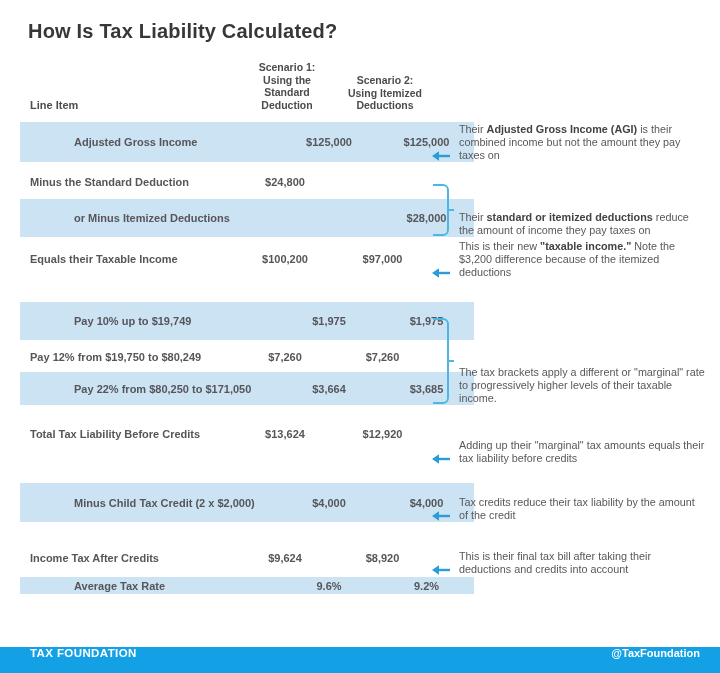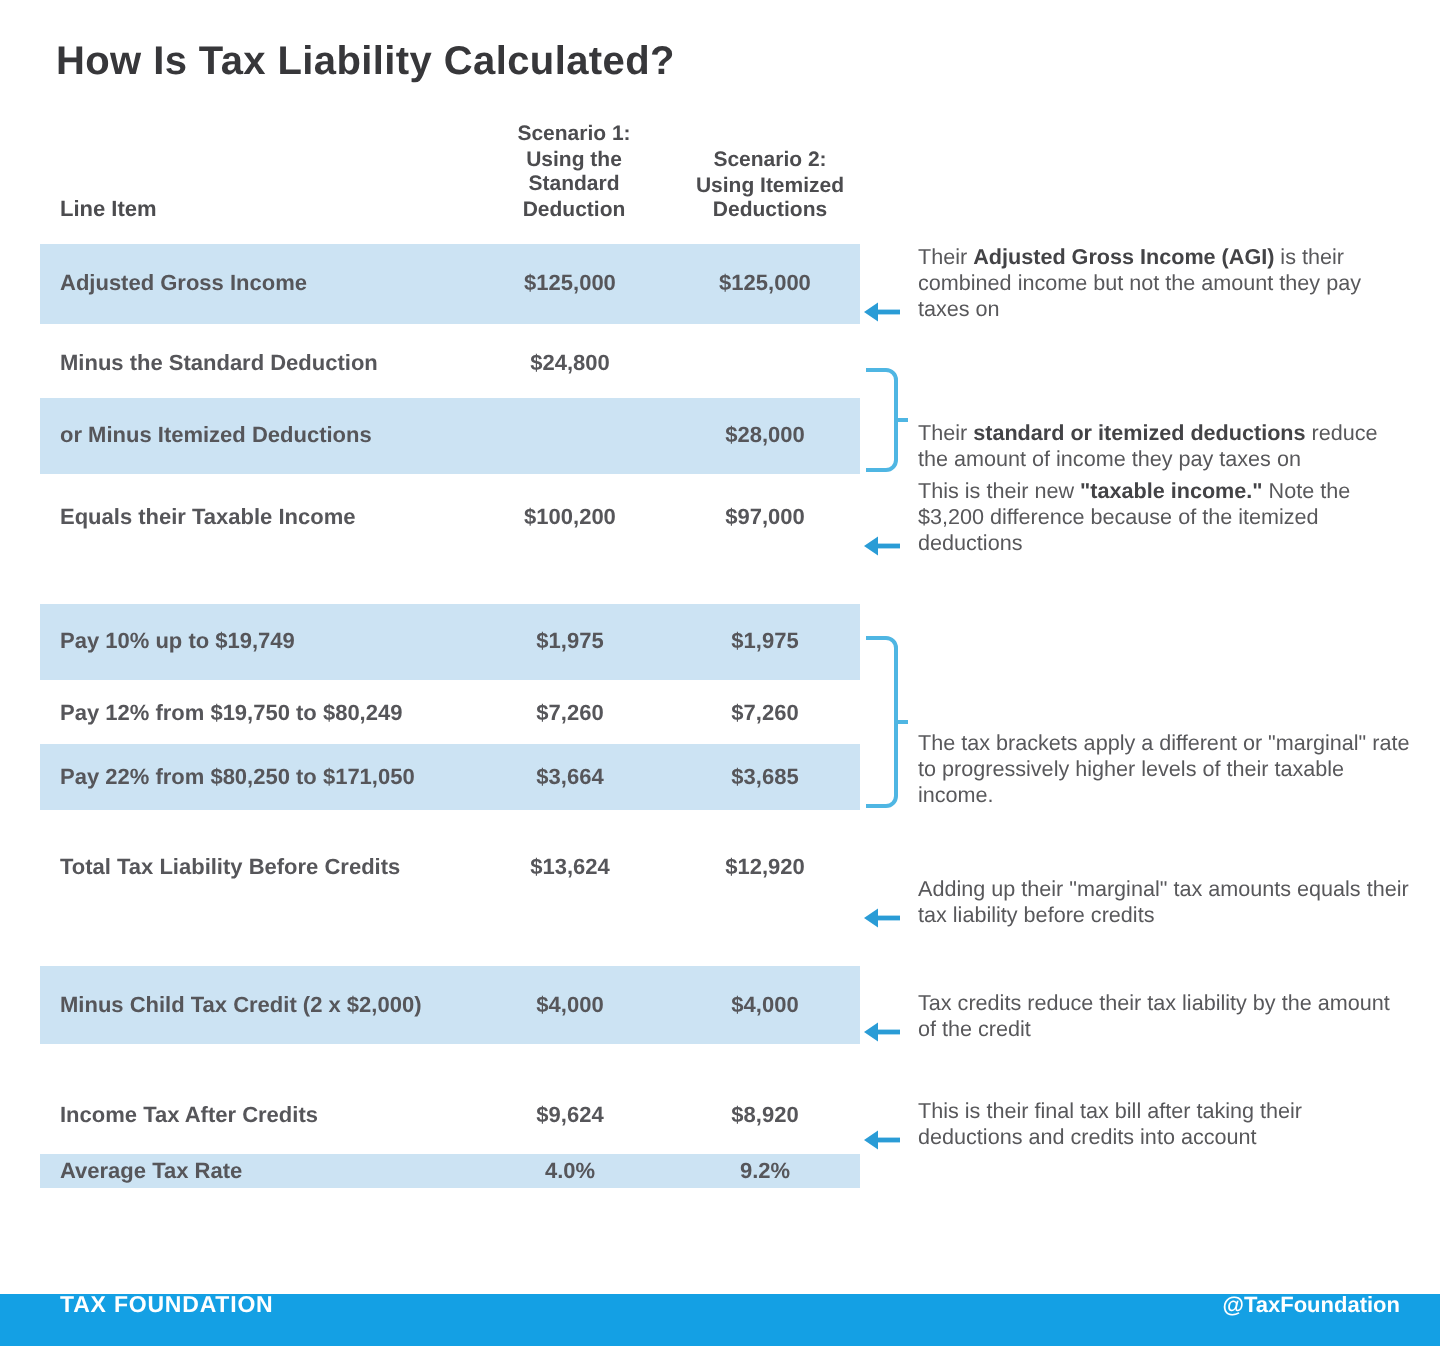--- a/index.html
+++ b/index.html
@@ -14,21 +14,21 @@
   
   .colhead{position:absolute;font-weight:700;color:#4c4c4f;font-size:10.5px;line-height:12.5px;text-align:center;}
   .h-lineitem{left:30px;top:99px;font-size:11px;}
   .h-s1{left:227px;top:61px;width:120px;text-align:center;white-space:pre-line;}
   .h-s2{left:325px;top:74px;width:120px;text-align:center;white-space:pre-line;}
   
   .row{
     position:absolute;left:20px;width:410px;display:flex;align-items:center;
     font-size:11px;font-weight:600;color:#56565a;
   }
-  .row.blue{background:#cce3f3;}
+  .row.blue{background:#cce3f3;padding-left:44px;}
   .row .label{flex:1 1 auto;padding-left:10px;}
   .row .v1{flex:0 0 100px;text-align:center;}
   .row .v2{flex:0 0 95px;text-align:center;}
   .r1{top:122px;height:40px}
   .r2{top:164px;height:36px}
   .r3{top:199px;height:38px}
   .r4{top:239px;height:40px}
   .r5{top:302px;height:38px}
   .r6{top:341px;height:31px}
   .r7{top:372px;height:33px}
@@ -123,21 +123,21 @@
     <div class="v1">$4,000</div>
     <div class="v2">$4,000</div>
   </div>
   <div class="row r10">
     <div class="label">Income Tax After Credits</div>
     <div class="v1">$9,624</div>
     <div class="v2">$8,920</div>
   </div>
   <div class="row blue r11">
     <div class="label">Average Tax Rate</div>
-    <div class="v1">4.0%</div>
+    <div class="v1">9.6%</div>
     <div class="v2">9.2%</div>
   </div>
 
   <div class="ann a1">
     <span class="connector">
       <svg width="20" height="12" viewBox="0 0 20 12">
           <line x1="19" y1="6" x2="7" y2="6" stroke="#2a9cd6" stroke-width="2.4"></line>
           <polygon points="8,1.2 1,6 8,10.8" fill="#2a9cd6"></polygon>
         </svg>
     </span>

